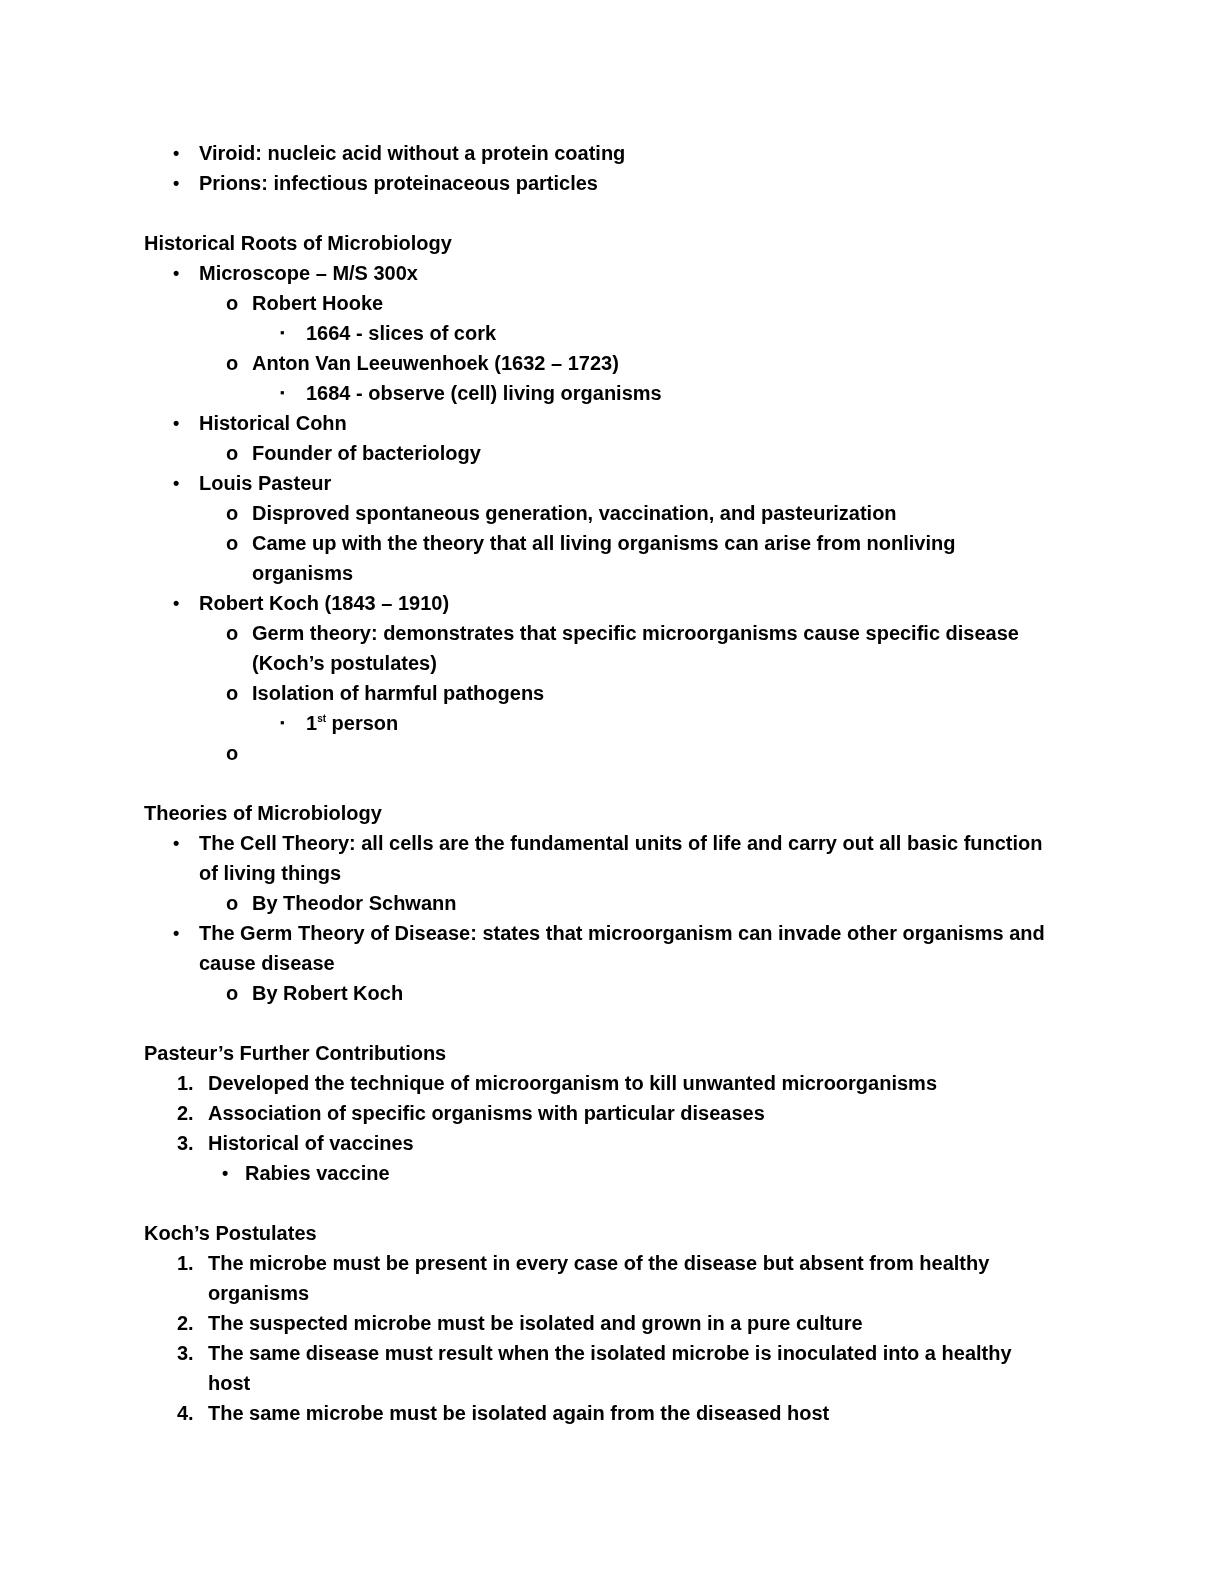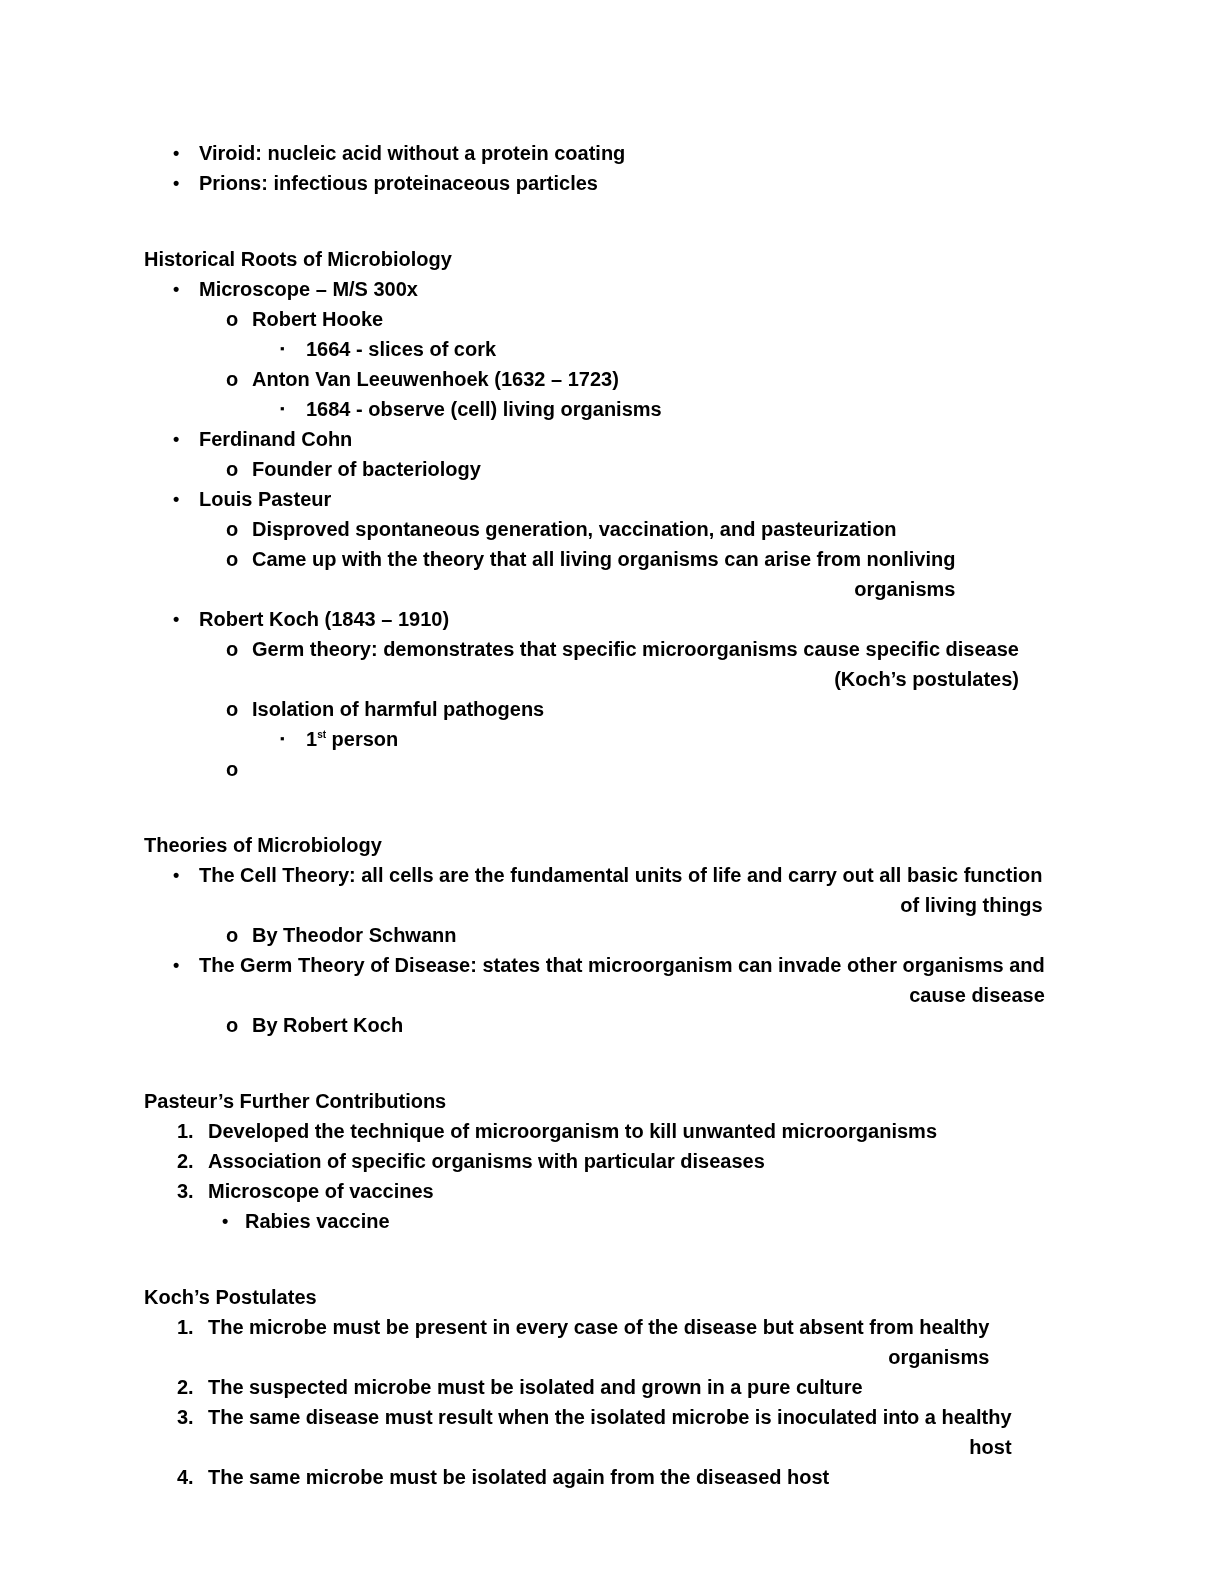--- a/index.html
+++ b/index.html
@@ -18,30 +18,30 @@
     font-size: 20px;
     line-height: 30px;
     color: #000000;
   }
   .doc {
     padding-top: 138px;
     padding-left: 144px;
     width: 1060px;
   }
   .heading {
-    margin-top: 46px;
+    margin-top: 30px;
     white-space: nowrap;
   }
   .li {
     display: flex;
     align-items: flex-start;
   }
   .marker { flex: 0 0 auto; }
   .txt { flex: 0 1 auto; }
-  .line { white-space: nowrap; text-align: right; }
+  .line { white-space: nowrap; }
 
   
   .l1 { padding-left: 29px; }
   .l1 .marker { width: 26px; }
   .l1.num { padding-left: 33px; }
   .l1.num .marker { width: 31px; }
   .l2 { padding-left: 82px; }
   .l2 .marker { width: 26px; }
   .l2.disc { padding-left: 78px; }
   .l2.disc .marker { width: 23px; }
@@ -96,21 +96,21 @@
       </div>
       <div class="li l3">
         <span class="marker m-square">▪</span>
         <div class="txt">
           <div class="line">1684 - observe (cell) living organisms</div>
         </div>
       </div>
       <div class="li l1">
         <span class="marker m-disc">•</span>
         <div class="txt">
-          <div class="line">Ferdinand Cohn</div>
+          <div class="line">Historical Cohn</div>
         </div>
       </div>
       <div class="li l2">
         <span class="marker m-o">o</span>
         <div class="txt">
           <div class="line">Founder of bacteriology</div>
         </div>
       </div>
       <div class="li l1">
         <span class="marker m-disc">•</span>
@@ -195,21 +195,21 @@
       </div>
       <div class="li l1 num">
         <span class="marker m-num">2.</span>
         <div class="txt">
           <div class="line">Association of specific organisms with particular diseases</div>
         </div>
       </div>
       <div class="li l1 num">
         <span class="marker m-num">3.</span>
         <div class="txt">
-          <div class="line">Microscope of vaccines</div>
+          <div class="line">Historical of vaccines</div>
         </div>
       </div>
       <div class="li l2 disc">
         <span class="marker m-disc">•</span>
         <div class="txt">
           <div class="line">Rabies vaccine</div>
         </div>
       </div>
       <div class="heading">Koch’s Postulates</div>
       <div class="li l1 num">

